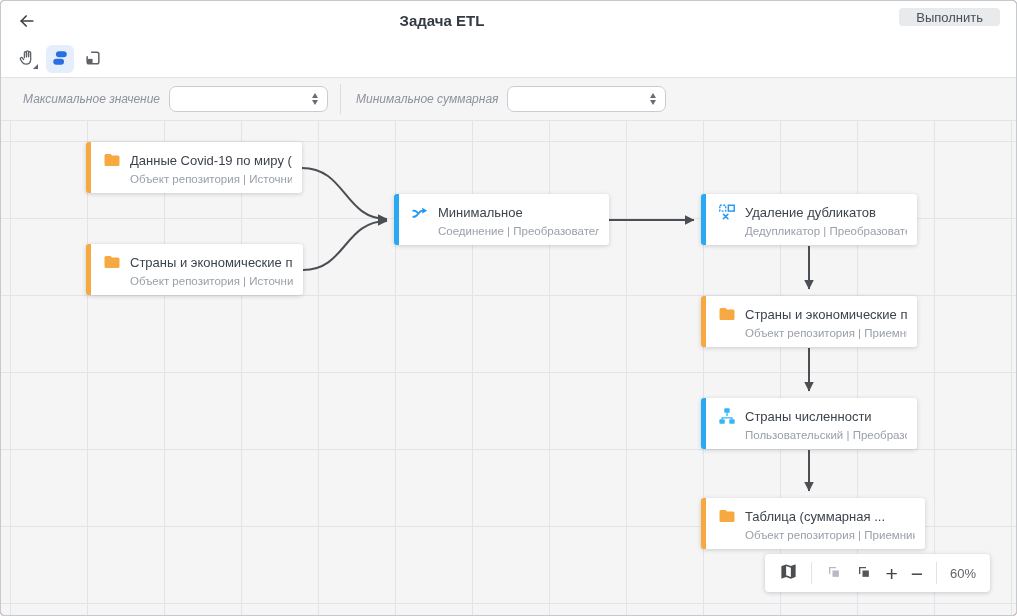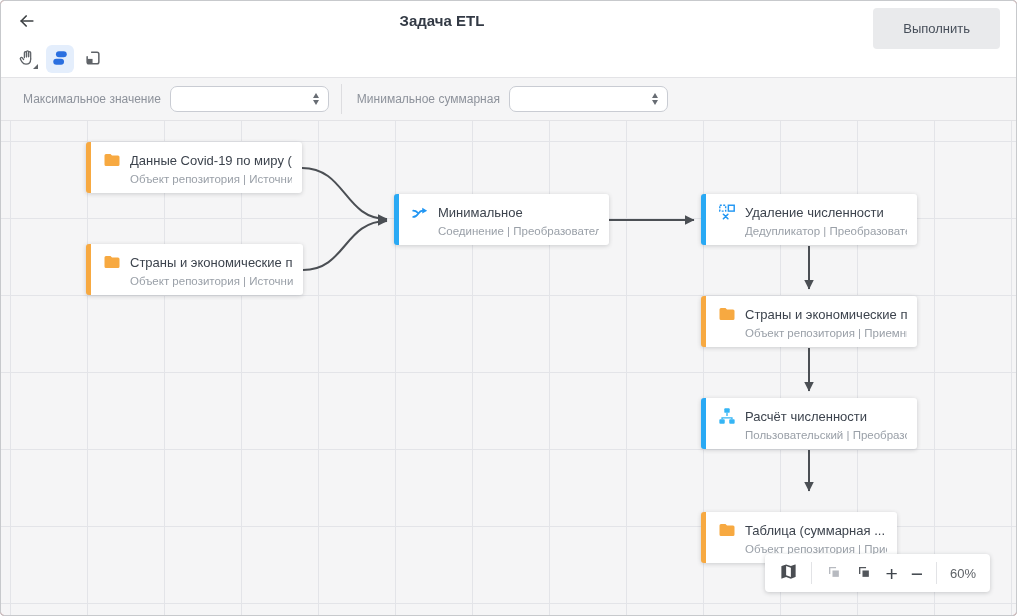--- a/index.html
+++ b/index.html
@@ -6,29 +6,29 @@
   *{box-sizing:border-box;}
   .window{
     position:relative;width:1017px;height:616px;
     border:1px solid #c7c9cc;border-radius:4px;overflow:hidden;
     font-family:"Liberation Sans","DejaVu Sans",sans-serif;background:#7f1d1d;
   }
   
   .header{position:relative;height:40px;background:#fff;}
   .back-btn{position:absolute;left:13px;top:8px;width:26px;height:26px;background:none;border:none;padding:2px;cursor:pointer;display:flex;align-items:center;justify-content:center;}
   .page-title{position:absolute;left:441px;top:0;transform:translateX(-50%);line-height:40px;font-size:15px;font-weight:bold;color:#333a45;white-space:nowrap;}
-  .run-btn{position:absolute;right:16px;top:7px;height:41px;background:#e9eaec;border:none;border-radius:4px;padding:0 30px;font-size:13px;color:#474f5a;cursor:pointer;font-family:inherit;margin-left:44px;}
+  .run-btn{position:absolute;right:16px;top:7px;height:18px;background:#e9eaec;border:none;border-radius:4px;padding:0 17px;font-size:13px;color:#474f5a;cursor:pointer;font-family:inherit;margin-left:44px;}
   
   .toolbar{height:36px;display:flex;align-items:center;padding-left:12px;gap:5px;background:#fff;}
   .tool-btn{width:28px;height:28px;display:flex;align-items:center;justify-content:center;background:none;border:none;border-radius:6px;position:relative;cursor:pointer;padding:0;}
   .tool-btn.active{background:#e4eefc;}
   .caret{position:absolute;right:3px;bottom:4px;width:0;height:0;border-style:solid;border-width:0 0 5px 5px;border-color:transparent transparent #5f6368 transparent;}
   
   .filterbar{height:44px;background:#f5f5f6;border-top:1px solid #e3e3e6;border-bottom:1px solid #e3e3e6;display:flex;align-items:center;padding-left:22px;}
-  .filter-label{font-size:12px;color:#8d929b;margin-right:9px;white-space:nowrap;}
+  .filter-label{font-size:12px;color:#8d929b;margin-right:9px;white-space:nowrap;font-style:italic;}
   .filter-select{position:relative;width:159px;height:26px;background:#fff;border:1px solid #c9ccd3;border-radius:7px;}
   .filter-select input{position:absolute;inset:0;border:none;background:transparent;outline:none;width:100%;height:100%;padding:0 24px 0 10px;font-size:12px;color:#3c434d;font-family:inherit;border-radius:7px;}
   .spinner{position:absolute;right:9px;top:6px;display:flex;flex-direction:column;gap:2px;pointer-events:none;}
   .spin-up{width:0;height:0;border-left:3.5px solid transparent;border-right:3.5px solid transparent;border-bottom:5px solid #686d74;}
   .spin-down{width:0;height:0;border-left:3.5px solid transparent;border-right:3.5px solid transparent;border-top:5px solid #686d74;}
   .vdivider{width:1px;height:30px;background:#dddde0;margin:0 15px 0 12px;}
   
   .canvas{
     position:relative;height:496px;background-color:#f5f5f6;
     background-image:
@@ -176,21 +176,21 @@
         </div>
         <div class="node" style="left: 700px; top: 73px; width: 216px; height: 51px; border-left-color: rgb(41, 169, 244);">
           <div class="node-row">
             <span class="node-icon">
               <svg width="18" height="18" viewBox="0 0 20 20" fill="none">
                 <rect x="2" y="2.5" width="6.5" height="6.5" stroke="#2196F3" stroke-width="1.6" stroke-dasharray="2.2 1.6"></rect>
                 <rect x="11.5" y="2.5" width="6.5" height="6.5" stroke="#2196F3" stroke-width="1.6"></rect>
                 <path d="M6 12.5l5 5M11 12.5l-5 5" stroke="#2196F3" stroke-width="1.8" stroke-linecap="round"></path>
               </svg>
             </span>
-            <span class="node-title">Удаление численности</span>
+            <span class="node-title">Удаление дубликатов</span>
           </div>
           <div class="node-sub">Дедупликатор | Преобразователь</div>
         </div>
         <div class="node" style="left: 700px; top: 175px; width: 216px; height: 51px; border-left-color: rgb(247, 169, 65);">
           <div class="node-row">
             <span class="node-icon">
               <svg width="18" height="18" viewBox="0 0 24 24">
                 <path d="M10 4H4a2 2 0 0 0-2 2v12a2 2 0 0 0 2 2h16a2 2 0 0 0 2-2V8a2 2 0 0 0-2-2h-8l-2-2z" fill="#F7A941"></path>
               </svg>
             </span>
@@ -201,25 +201,25 @@
         <div class="node" style="left: 700px; top: 277px; width: 216px; height: 51px; border-left-color: rgb(41, 169, 244);">
           <div class="node-row">
             <span class="node-icon">
               <svg width="18" height="18" viewBox="0 0 20 20" fill="none">
                 <rect x="7" y="1.5" width="6" height="5" rx="1" fill="#35B5F5"></rect>
                 <rect x="1.5" y="13.5" width="6" height="5" rx="1" fill="#35B5F5"></rect>
                 <rect x="12.5" y="13.5" width="6" height="5" rx="1" fill="#35B5F5"></rect>
                 <path d="M10 6.5v3.5M4.5 13.5v-1.5h11v1.5" stroke="#35B5F5" stroke-width="1.5"></path>
               </svg>
             </span>
-            <span class="node-title">Расчёт численности</span>
+            <span class="node-title">Страны численности</span>
           </div>
           <div class="node-sub">Пользовательский | Преобразова...</div>
         </div>
-        <div class="node" style="left: 700px; top: 377px; width: 196px; height: 51px; border-left-color: rgb(247, 169, 65); margin-top: 14px;">
+        <div class="node" style="left: 700px; top: 377px; width: 224px; height: 51px; border-left-color: rgb(247, 169, 65);">
           <div class="node-row">
             <span class="node-icon">
               <svg width="18" height="18" viewBox="0 0 24 24">
                 <path d="M10 4H4a2 2 0 0 0-2 2v12a2 2 0 0 0 2 2h16a2 2 0 0 0 2-2V8a2 2 0 0 0-2-2h-8l-2-2z" fill="#F7A941"></path>
               </svg>
             </span>
             <span class="node-title">Таблица (суммарная ...</span>
           </div>
           <div class="node-sub">Объект репозитория | Приемник</div>
         </div>

